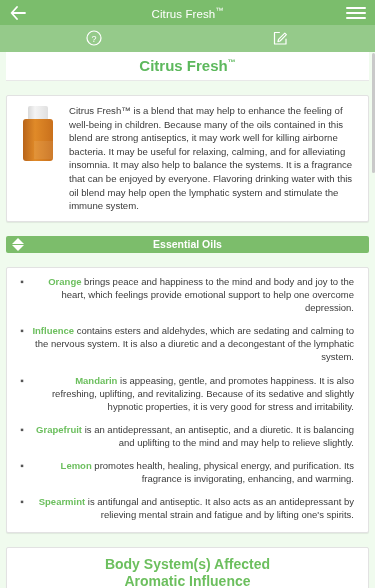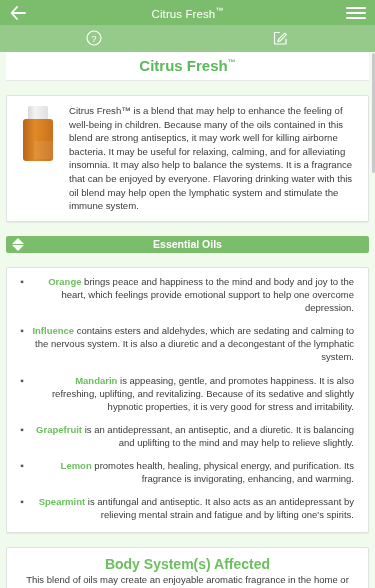--- a/index.html
+++ b/index.html
@@ -362,20 +362,21 @@
         <span class="oil-text"><span class="oil-name">Lemon</span> <span>promotes health, healing, physical energy, and purification. Its fragrance is invigorating, enhancing, and warming.</span></span>
       </div>
       <div class="oil-item">
         <span class="bullet">▪</span>
         <span class="oil-text"><span class="oil-name">Spearmint</span> <span>is antifungal and antiseptic. It also acts as an antidepressant by relieving mental strain and fatigue and by lifting one's spirits.</span></span>
       </div>
     </div>
 
     <div class="card info-card">
       <div class="sub-heading">Body System(s) Affected</div>
+      <div class="sub-heading">Aromatic Influence</div>
       <div class="sub-body">This blend of oils may create an enjoyable aromatic fragrance in the home or workplace. Simple diffusion can be achieved by applying a few drops of this blend on a cotton ball and placing it on the desk at work or in an air vent.</div>
     </div>
 
   </div>
 
   <div class="scrollbar-track">
     <div class="scrollbar-thumb"></div>
   </div>
 
 </div>

